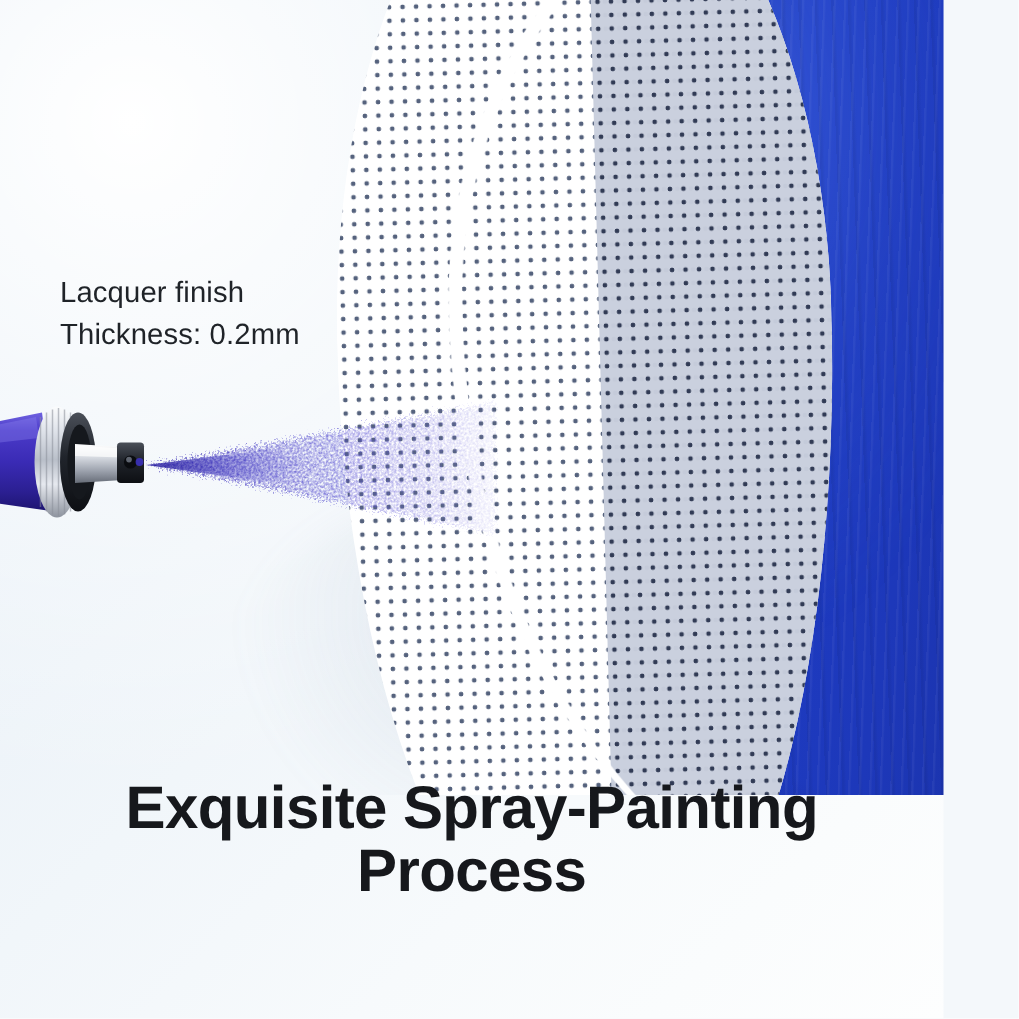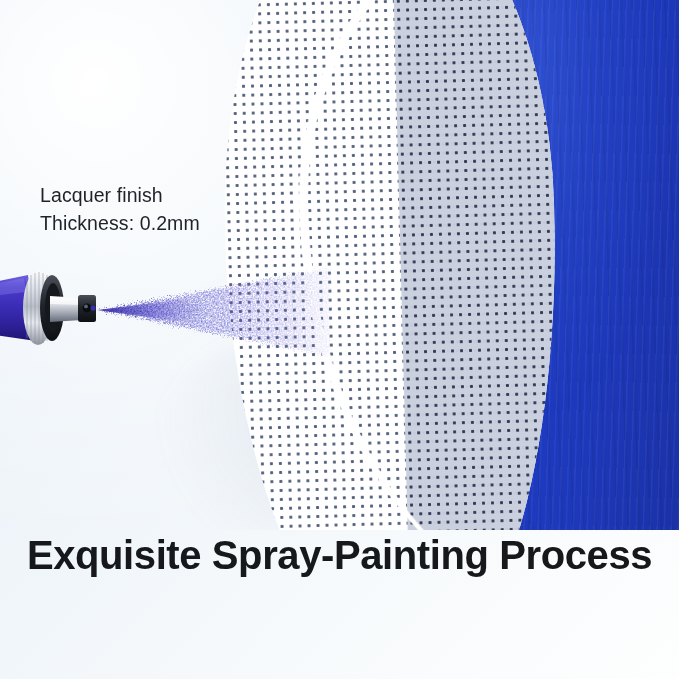--- a/index.html
+++ b/index.html
@@ -3,21 +3,21 @@
 <meta charset="utf-8">
 <title>Exquisite Spray-Painting Process</title>
 <style>
   html,body{margin:0;padding:0;}
   body{
     width:679px;height:679px;overflow:hidden;
     font-family:"Liberation Sans","DejaVu Sans",sans-serif;
     background:#f4f8fb;
   }
   .stage{
-    position:relative;width:679px;height:679px;overflow:hidden;
+    position:relative;width:629px;height:679px;overflow:hidden;
     background:
       radial-gradient(circle at 14% 12%, #ffffff 0%, rgba(255,255,255,0) 55%),
       linear-gradient(135deg,#e3edf6 0%,#eef4f9 38%,#f7fafc 70%,#fdfefe 100%);
   }
 
   
   .guitar-wrap{
     position:absolute;left:0;top:0;width:679px;height:530px;overflow:hidden;
   }
   .guitar{
@@ -153,21 +153,21 @@
 
   
   .callout{
     position:absolute;left:40px;top:182px;
     color:#1f2328;font-size:19.5px;line-height:1.42;
     letter-spacing:.1px;white-space:pre-line;
   }
 
   
   .copy{
-    position:absolute;left:0;right:0;top:534px;text-align:center;padding:0 26px;
+    position:absolute;left:0;right:0;top:518px;text-align:center;padding:0 26px;
   }
   .headline{
     color:#16181c;font-size:40px;font-weight:700;letter-spacing:-.4px;
     line-height:1.06;margin:0;
   }
   .sub{
     margin:16px 0 0 0;color:#2a2e34;font-size:19px;font-weight:400;
     line-height:1.45;letter-spacing:.05px;white-space:pre-line;
   }
 </style>

